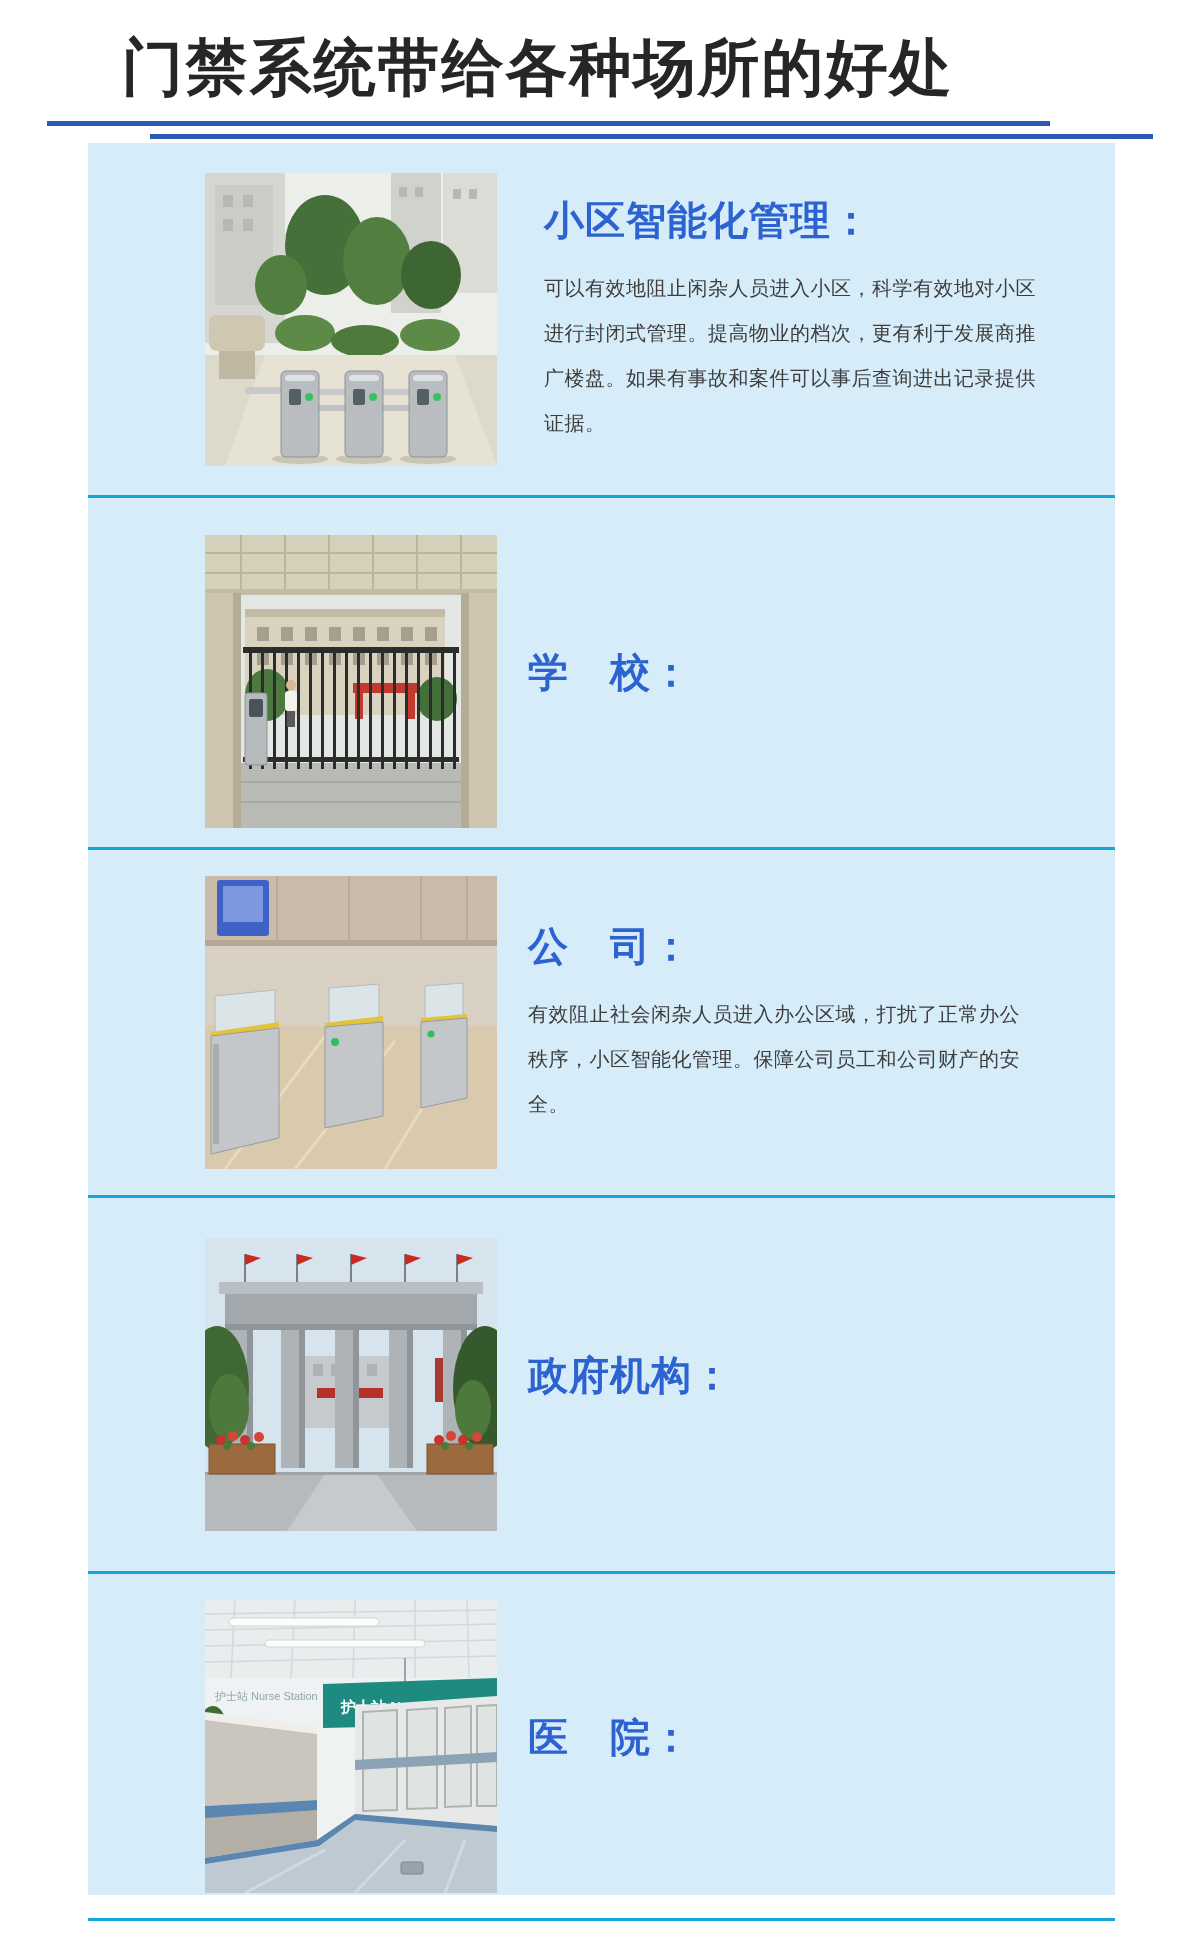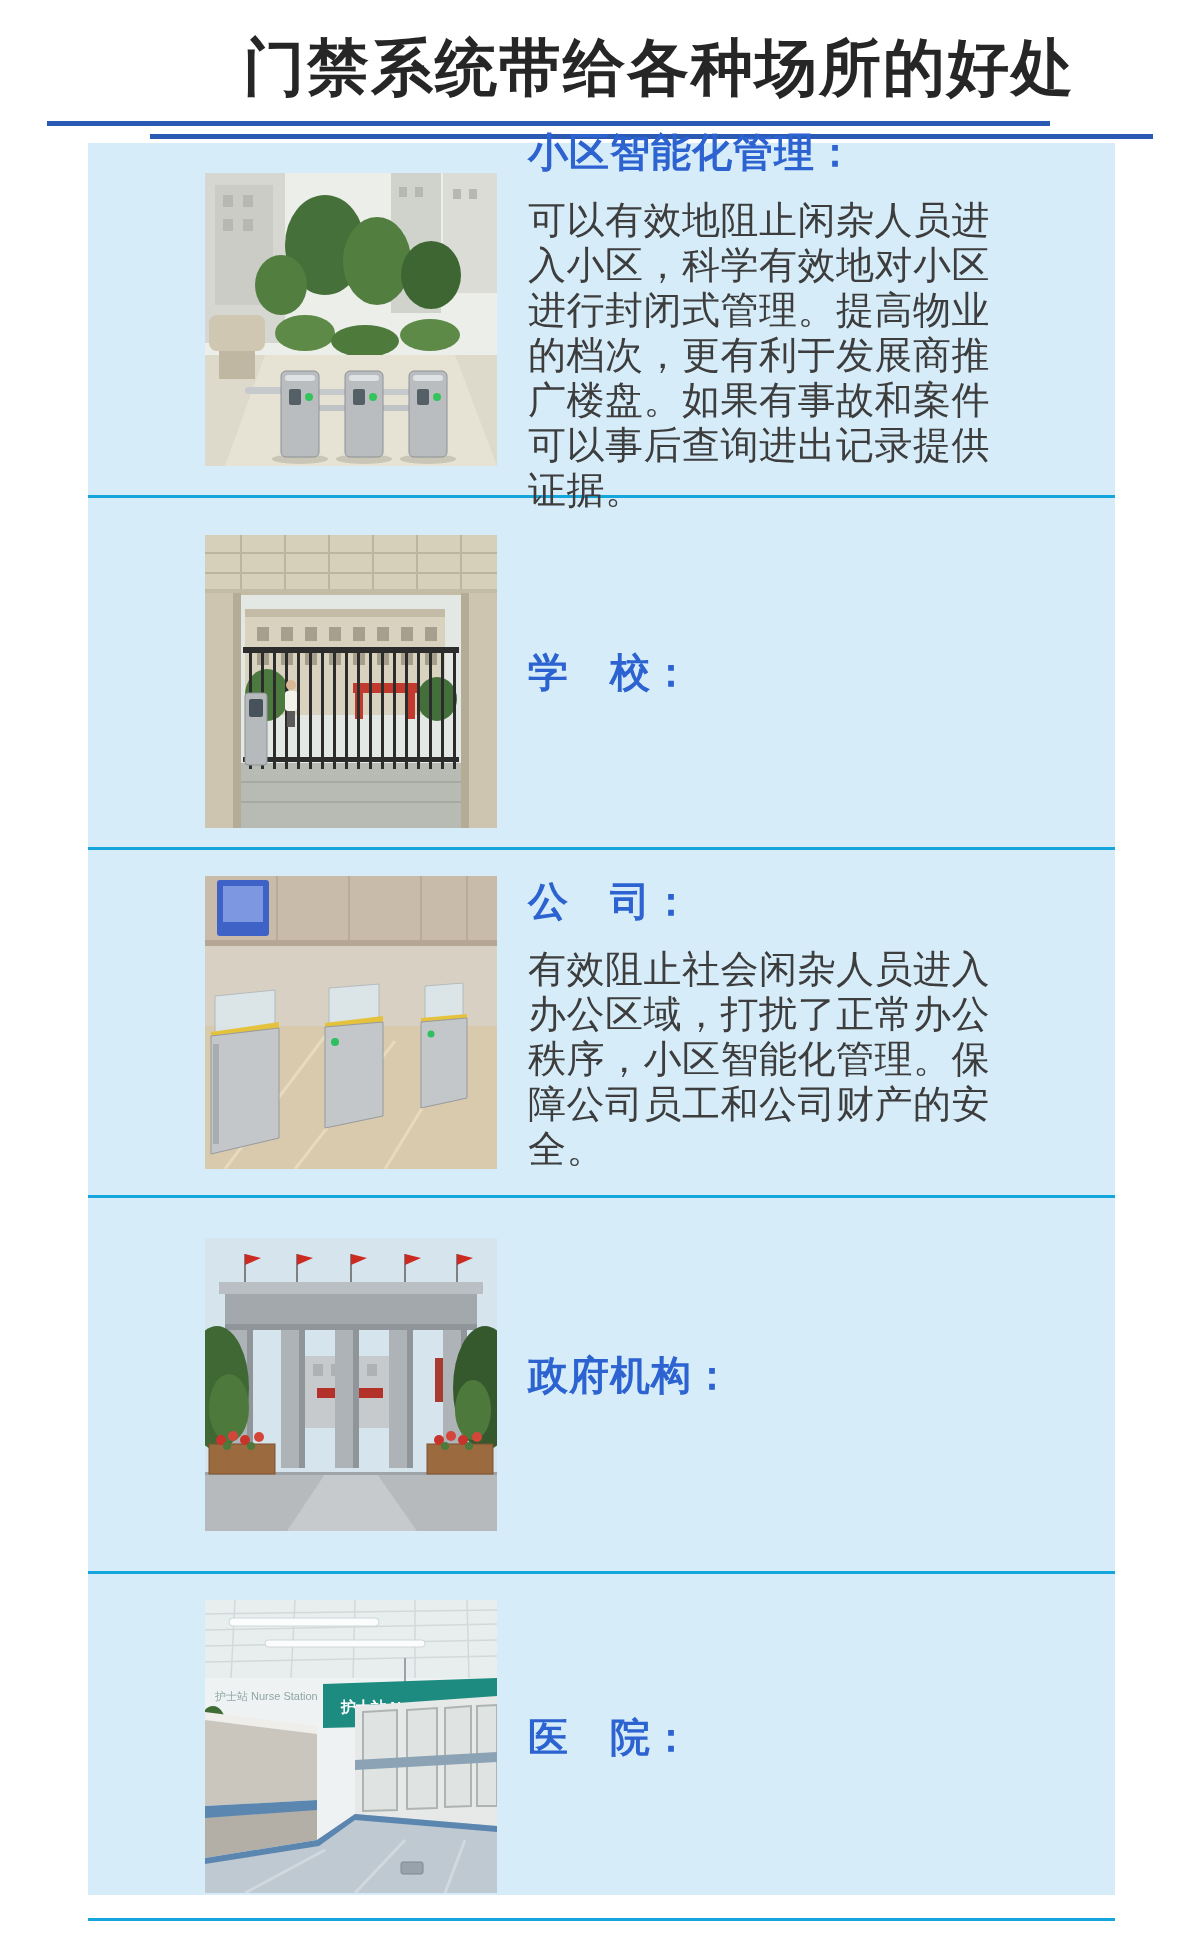--- a/index.html
+++ b/index.html
@@ -3,48 +3,48 @@
 <meta charset="utf-8">
 <style>
   * { margin:0; padding:0; box-sizing:border-box; }
   html, body { background:#ffffff; }
   body {
     width:1200px; height:1950px; position:relative; overflow:hidden;
     font-family:"Liberation Sans","DejaVu Sans",sans-serif;
   }
   .page-title {
     position:absolute; top:26px; left:0; width:1075px;
-    text-align:right; white-space:nowrap;
+    text-align:center; white-space:nowrap;
     font-family:"DejaVu Serif","Liberation Serif",serif;
     font-weight:700; font-size:62px; letter-spacing:2px;
     color:var(--title-color,#262626);
   }
   .bar { position:absolute; height:5px; background:var(--accent-blue,#2a5ab4); }
   .bar1 { left:47px;  top:121px; width:1003px; }
   .bar2 { left:150px; top:134px; width:1003px; }
   .panel {
     position:absolute; left:88px; top:143px; width:1027px; height:1752px;
     background:var(--panel-bg,#d6edf9);
   }
   .section {
     display:flex; align-items:center; padding-left:117px;
     border-bottom:3px solid var(--divider-cyan,#14a5dc);
   }
-  .s1 { height:355px; } .s2 { height:335px;margin-top:17px; } .s3 { height:348px; }
+  .s1 { height:355px;gap:16px; } .s2 { height:335px;margin-top:17px; } .s3 { height:348px; }
   .s4 { height:376px;font-family:Liberation Serif, serif; } .s5 { height:347px; }
   .footer-strip { height:35px; }
   .photo { width:292px; height:293px; flex:0 0 292px; }
   .photo svg { width:100%; height:100%; display:block; }
   .text { margin-left:31px; width:497px; }
   .heading {
     font-size:40px; font-weight:700; letter-spacing:1px;
     color:var(--heading-blue,#2d63d1); margin-bottom:18px;
   }
   .body-text {
-    font-size:38px; line-height:45px; letter-spacing:0.5px;
+    font-size:20px; line-height:45px; letter-spacing:0.5px;
     color:var(--body-text,#3d3d3d);
   }
 </style>
 </head>
 <body>
 
 <div class="page-title">门禁系统带给各种场所的好处</div>
 <div class="bar bar1"></div>
 <div class="bar bar2"></div>
 

